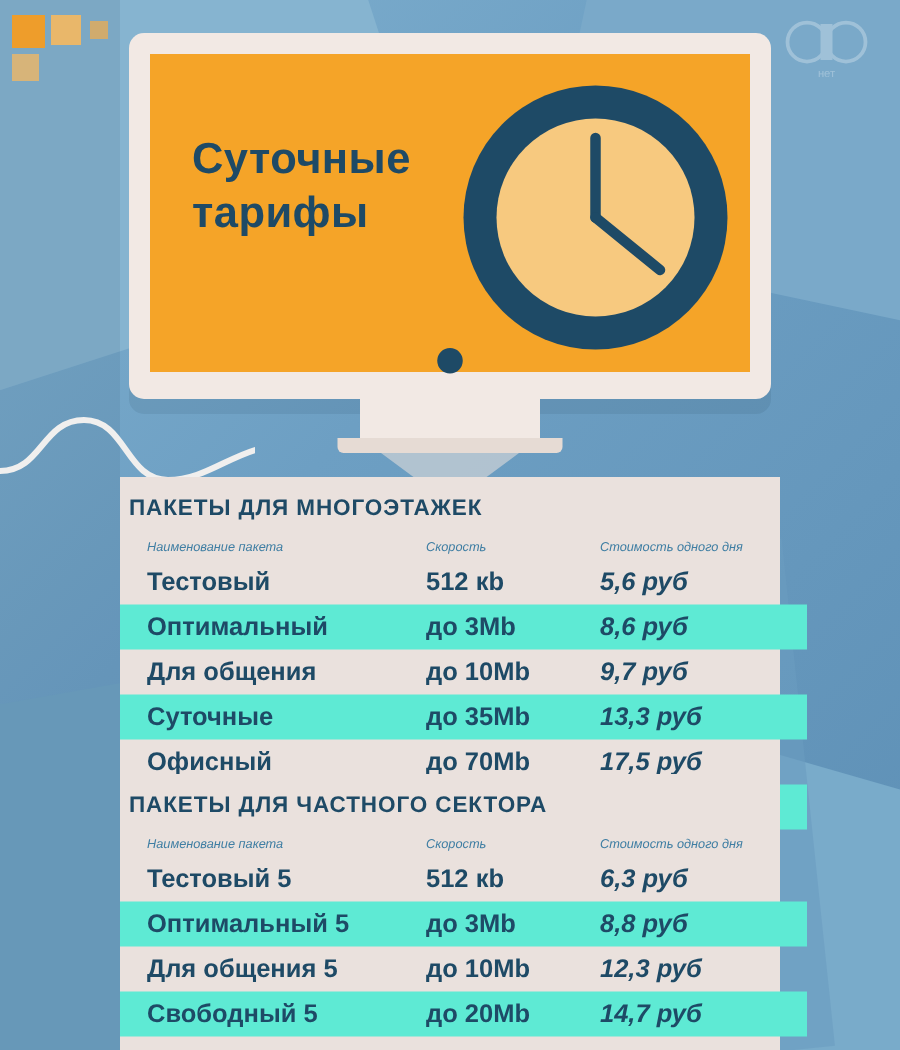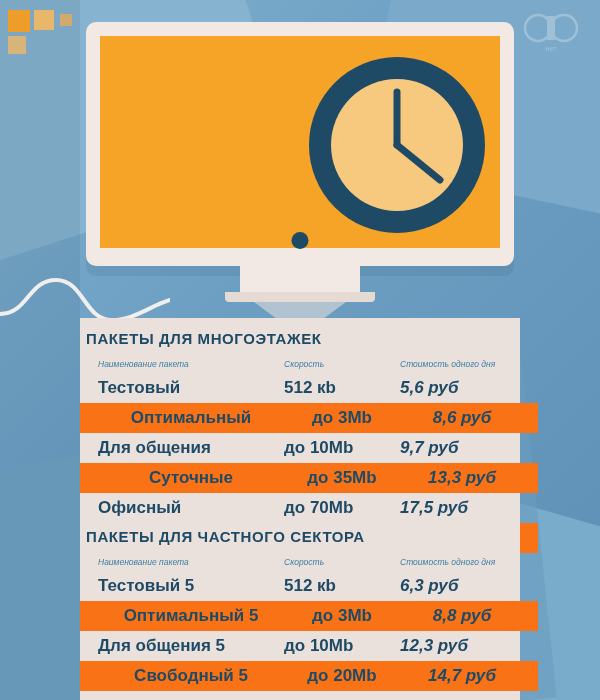--- a/index.html
+++ b/index.html
@@ -183,21 +183,21 @@
     text-align: left;
     padding: 2px 0 4px 0;
     font-style: italic;
   }
   .table td {
     color: #1e4a66;
     font-size: 17px;
     font-weight: bold;
     padding: 5px 0 5px 0;
   }
-  .row-alt td { background: #f97316; text-align: center; }
+  .row-alt td { background: #5eead4; }
   .col-name  { padding-left: 18px !important; width: 186px; }
   .col-speed { width: 116px; }
   .col-price { width: 138px; }
   .table tr td:last-child { padding-right: 14px; font-style: italic; }
   .panel-body { padding: 0 0 10px 0; }
 </style>
 </head>
 <body>
 
 <div class="poster">
@@ -221,20 +221,21 @@
   <svg class="logo" viewBox="0 0 140 92">
     <circle cx="44" cy="40" r="26" fill="none" stroke="#ffffff" stroke-width="5"></circle>
     <circle cx="96" cy="40" r="26" fill="none" stroke="#ffffff" stroke-width="5"></circle>
     <rect x="62" y="16" width="16" height="48" fill="#ffffff"></rect>
     <text x="70" y="86" fill="#ffffff" font-size="15" text-anchor="middle" font-family="Liberation Sans, sans-serif">нет</text>
   </svg>
 
   <div class="monitor">
     <div class="monitor-frame">
       <div class="monitor-screen">
+        <div class="screen-title">Суточные тарифы</div>
         <svg class="clock-wrap" viewBox="0 0 190 190">
           <circle cx="95" cy="95" r="88" fill="#1e4a66"></circle>
           <circle cx="95" cy="95" r="66" fill="#f7c97f"></circle>
           <line x1="95" y1="95" x2="95" y2="42" stroke="#1e4a66" stroke-width="7" stroke-linecap="round"></line>
           <line x1="95" y1="95" x2="138" y2="130" stroke="#1e4a66" stroke-width="7" stroke-linecap="round"></line>
         </svg>
       </div>
     </div>
     <div class="monitor-neck">
       <div class="monitor-dot"></div>

